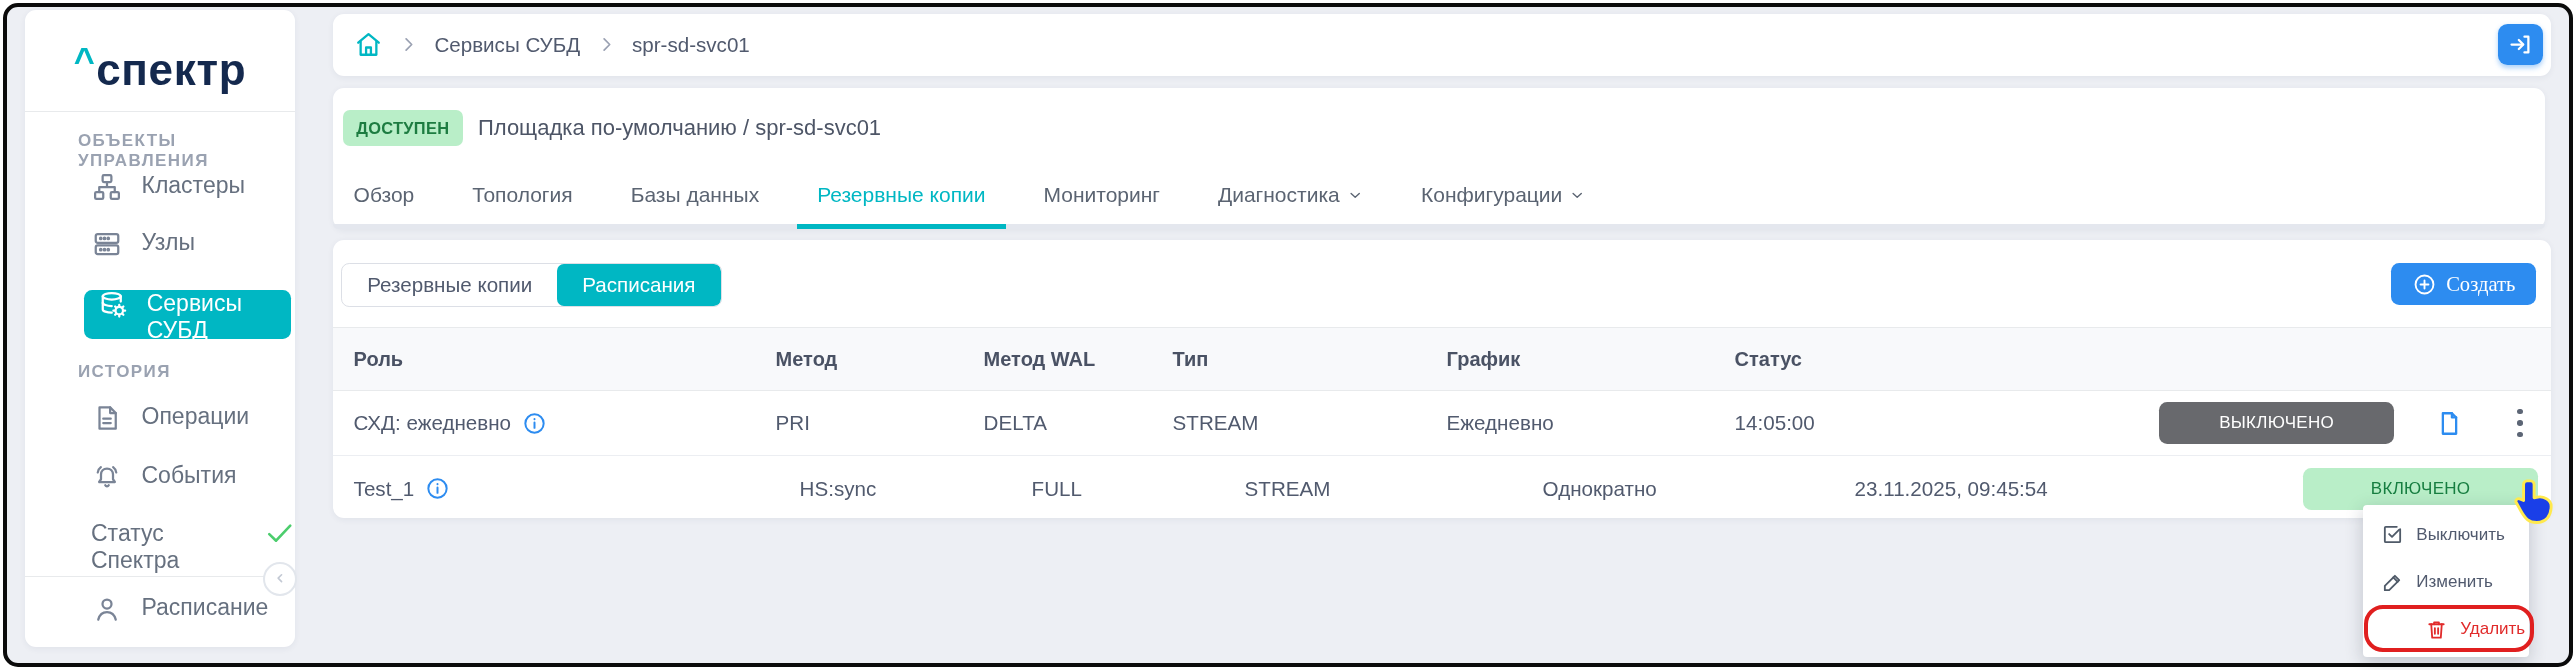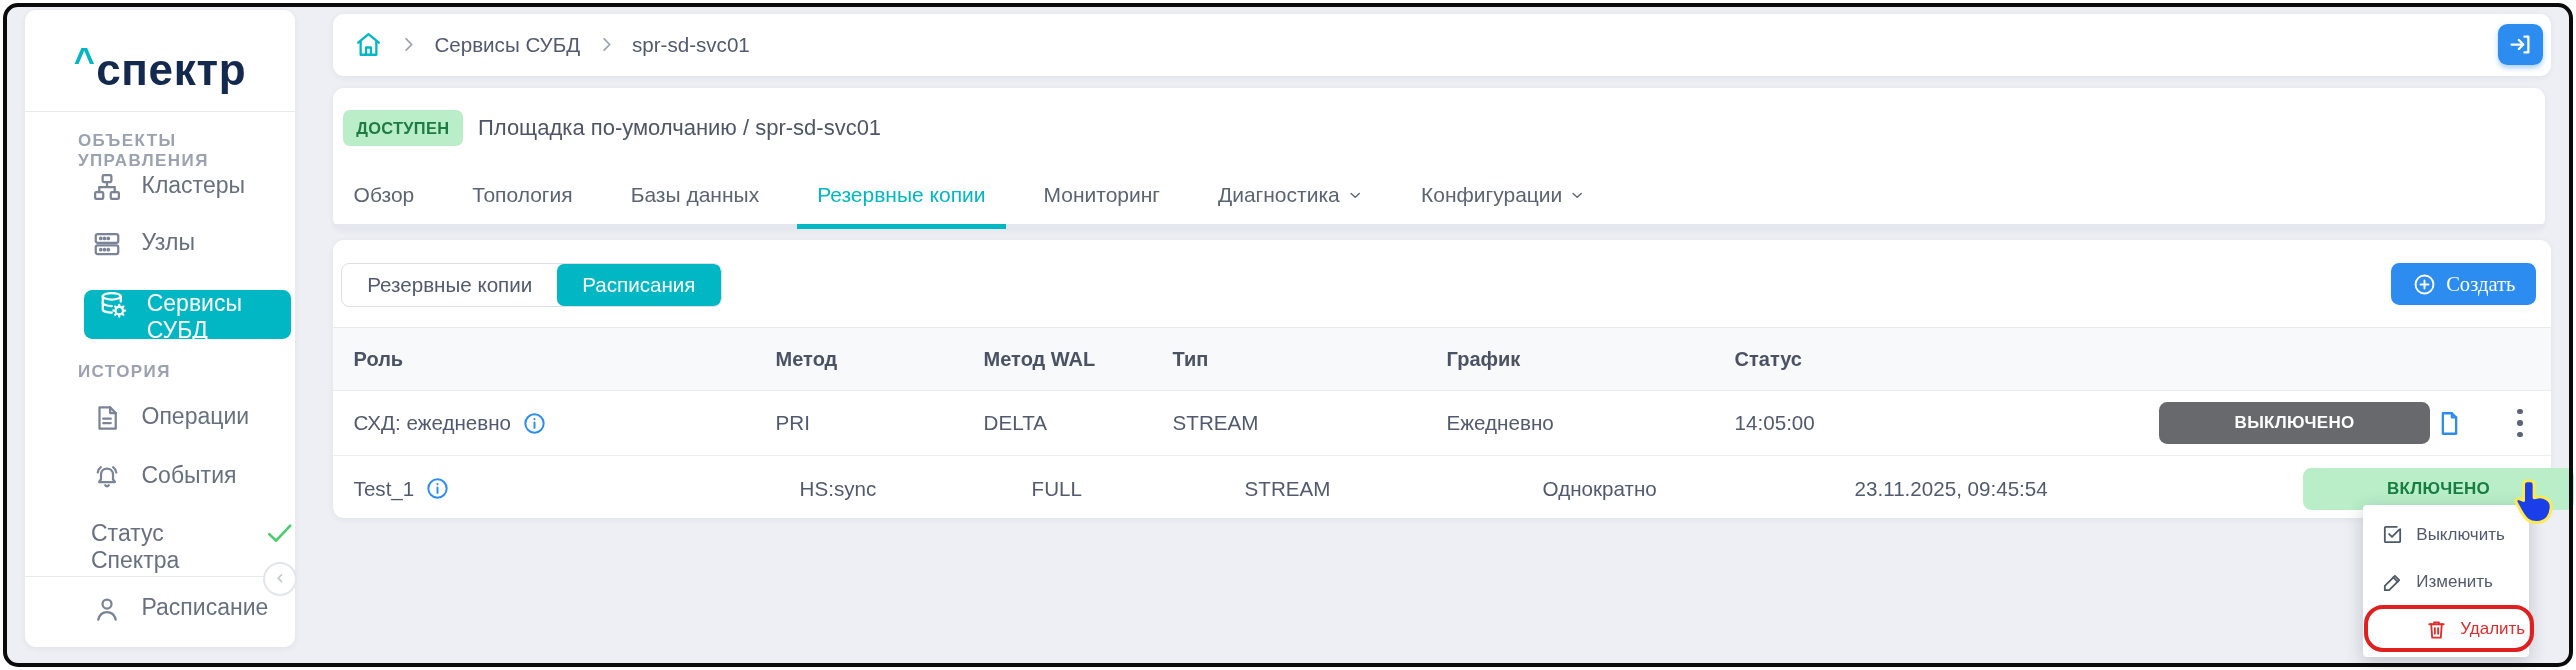--- a/index.html
+++ b/index.html
@@ -55,22 +55,22 @@
     color:#fff;font-size:20.6px;display:flex;align-items:center;gap:9.6px;cursor:pointer;font-family:Liberation Serif, serif;}
 
   .tbl{position:absolute;left:0;top:87px;width:100%;}
   .trow{display:grid;grid-template-columns:422px 208px 189px 274px 288px 419px 281px 48px auto;
     align-items:center;padding-left:20.6px;box-sizing:border-box;}
   .thead{height:64px;background:#f8f9fb;border-top:1.4px solid #e8eaec;border-bottom:1.4px solid #e8eaec;
     font-size:20px;font-weight:600;color:#4a5264;}
   .tdata{height:65px;font-size:20.6px;color:#515a6e;border-bottom:1.4px solid #eceef2;}
   .tdata:last-child{border-bottom:none;gap:24px;}
   .cell-name{display:flex;align-items:center;gap:11px;}
-  .pill{width:271px;margin-left:5.5px;height:42px;border-radius:8.2px;display:flex;align-items:center;justify-content:center;
-    font-size:17px;font-weight:700;letter-spacing:0.3px;}
+  .pill{width:235px;margin-left:5.5px;height:42px;border-radius:8.2px;display:flex;align-items:center;justify-content:center;
+    font-size:17px;font-weight:400;letter-spacing:0.3px;}
   .pill.off{background:#68696d;color:#fff;}
   .pill.on{background:#b9eec8;color:#177e41;}
   .doc-btn{background:none;border:none;color:#2d8cf0;cursor:pointer;display:flex;padding:0;}
   .kebab{width:42px;height:47px;border-radius:9.6px;display:flex;flex-direction:column;align-items:center;justify-content:center;gap:6.2px;
     background:transparent;border:none;cursor:pointer;margin-left:16.4px;}
   .kebab i{width:5.5px;height:5.5px;border-radius:50%;background:#5c6575;display:block;}
   .kebab.hl{background:#cfe4f8;}
 
   
   .ctxmenu{position:absolute;left:2363px;top:505px;width:166px;height:152px;background:#fff;border-radius:4.1px;

